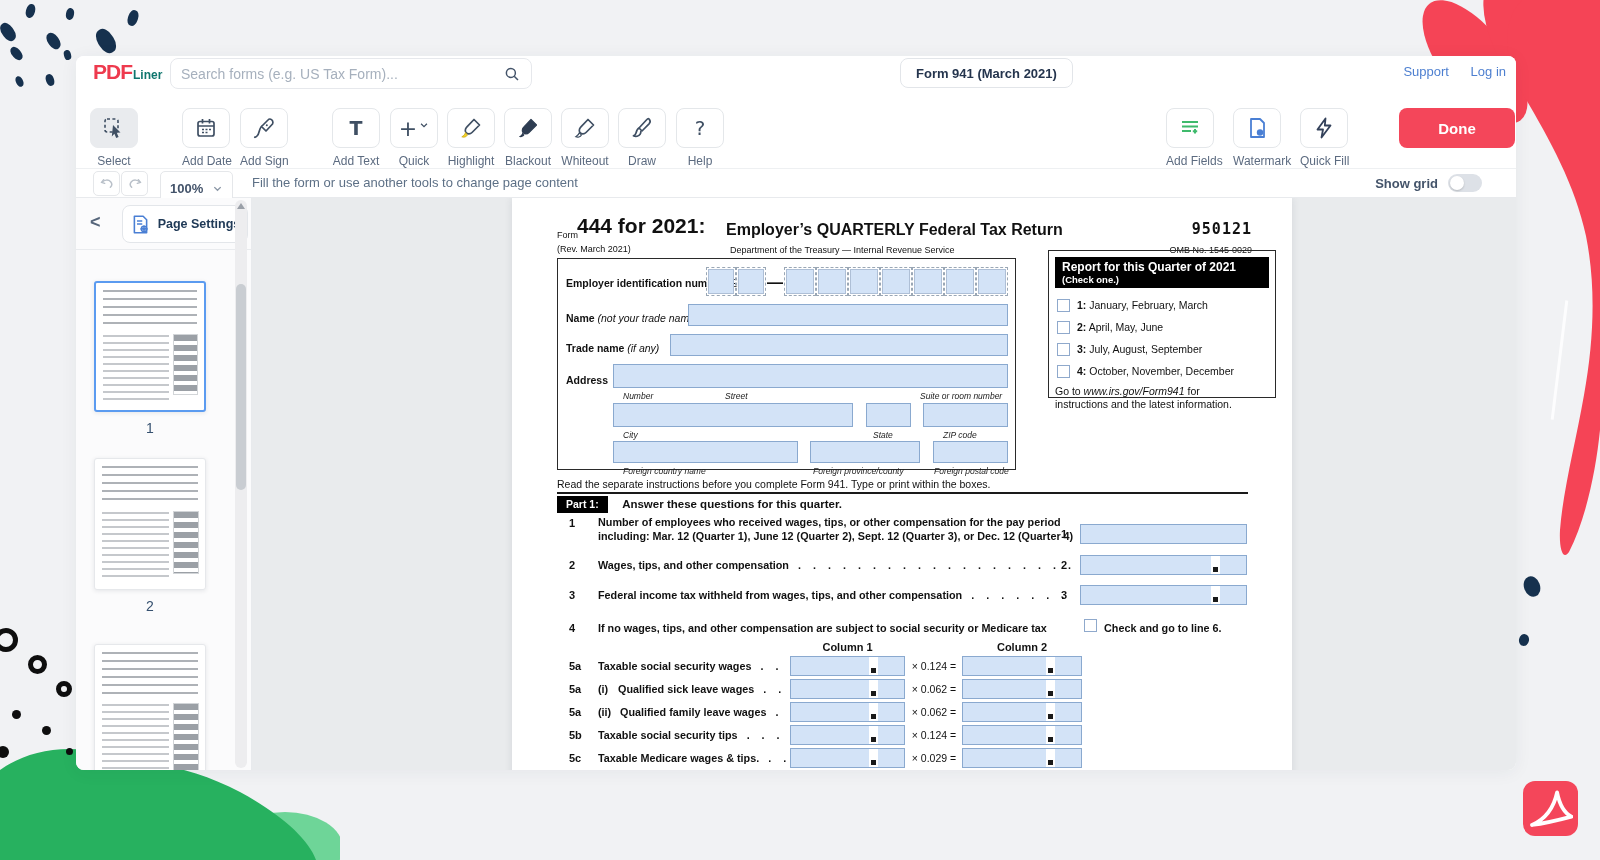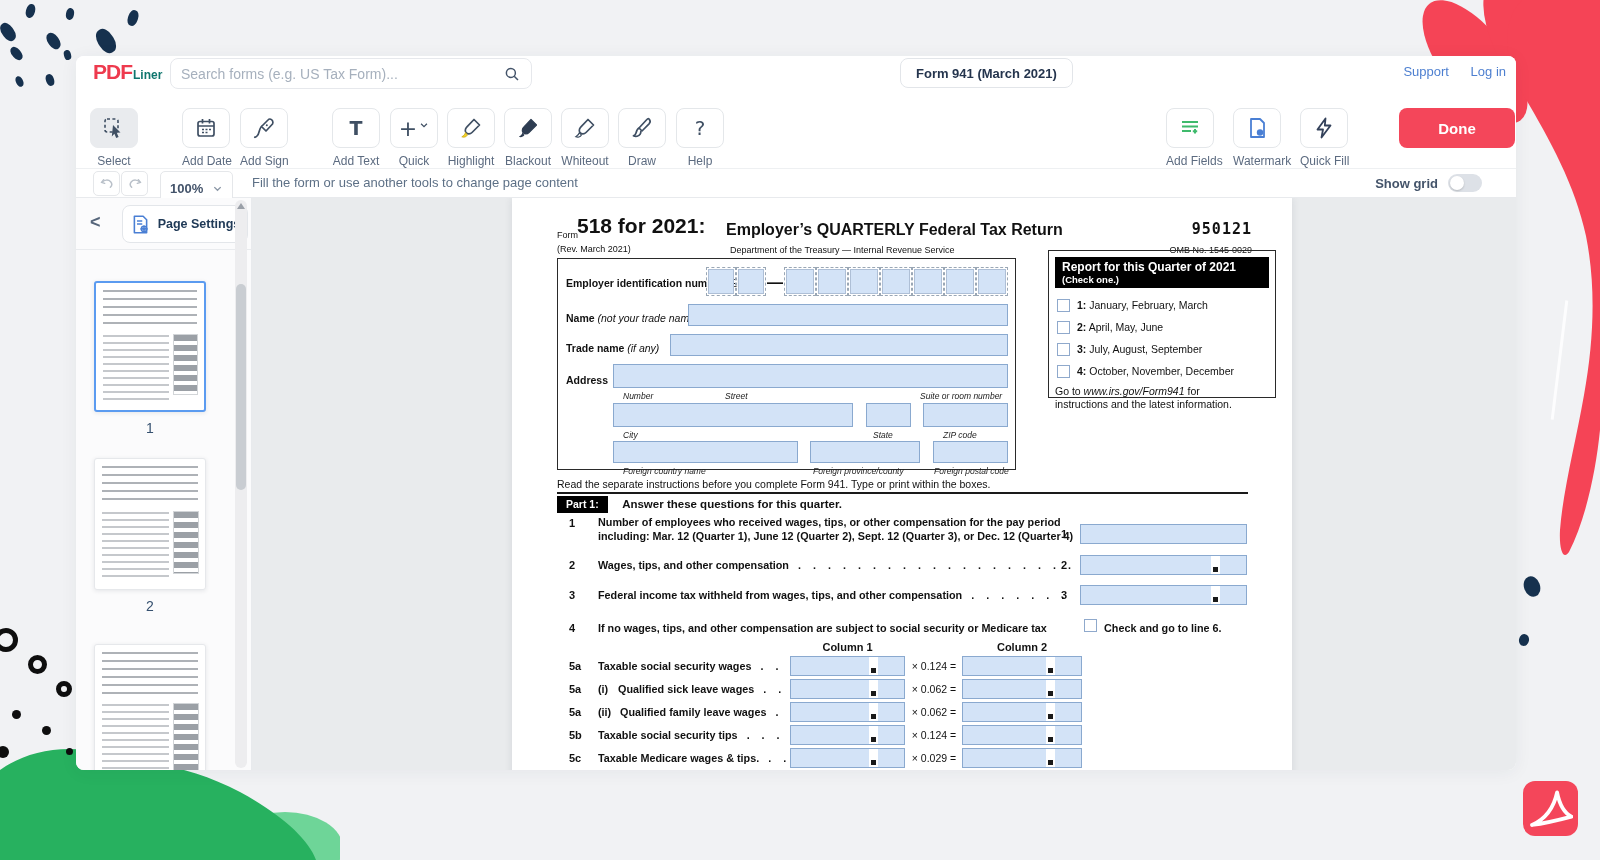--- a/index.html
+++ b/index.html
@@ -397,21 +397,21 @@
         <div class="sb-scroll">
           <div class="sb-up"></div>
           <div class="sb-thumb"></div>
         </div>
       </div>
 
       <div class="viewer">
         <div class="page">
 
           <div class="abs f-small" style="left:45px;top:32px">Form</div>
-          <div class="abs f-b" style="left:65px;top:16px;font-size:21px">518 for 2021:</div>
+          <div class="abs f-b" style="left:65px;top:16px;font-size:21px">444 for 2021:</div>
           <div class="abs f-b" style="left:214px;top:23px;font-size:16px">Employer’s QUARTERLY Federal Tax Return</div>
           <div class="abs f-small" style="left:45px;top:46px">(Rev. March 2021)</div>
           <div class="abs f-small" style="left:218px;top:47px">Department of the Treasury — Internal Revenue Service</div>
           <div class="abs code941" style="right:40px;top:22px">950121</div>
           <div class="abs f-small" style="right:40px;top:47px">OMB No. 1545-0029</div>
 
           <div class="formbox" style="left:45px;top:60px;width:459px;height:212px">
             <div class="abs" style="left:8px;top:18px;font-size:10.5px">
               <span class="f-b">Employer identification number </span><span>(EIN)</span>
             </div>

